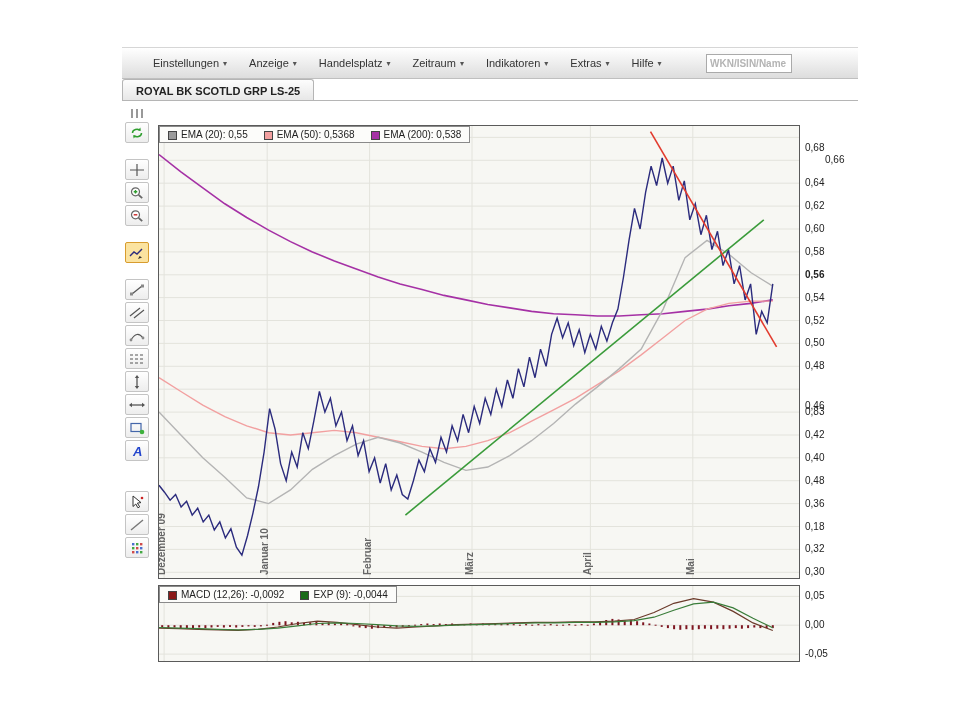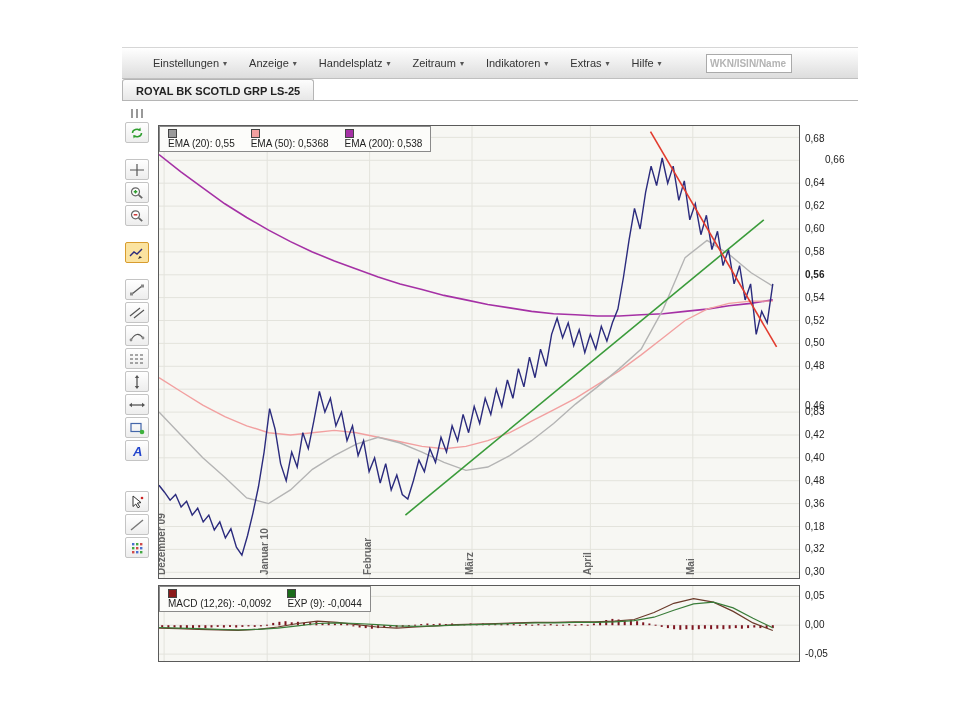--- a/index.html
+++ b/index.html
@@ -26,21 +26,21 @@
   .tool-btn{width:24px;height:21px;border:1px solid #c4c4c4;background:linear-gradient(#ffffff,#ededed);
     border-radius:2px;margin:1px 0;display:flex;align-items:center;justify-content:center;cursor:pointer;padding:0;line-height:0;}
   .tool-btn.selected{background:#fbe3a0;border-color:#d89c2e;}
   .tool-gap{height:14px;}
   
   .plot{position:absolute;left:158px;top:125px;width:640px;height:452px;border:1px solid #5a5a5a;
     background:#f7f7f3;overflow:hidden;}
   .plot svg,.macd-plot svg{position:absolute;left:0;top:0;}
   .legend-box{position:absolute;left:0;top:0;display:inline-flex;align-items:center;gap:16px;
     padding:2px 8px;background:#fcfcfa;border:1px solid #8a8a8a;font-size:10px;color:#222;z-index:5;white-space:nowrap;}
-  .legend-item{display:inline-flex;align-items:flex-start;flex-direction:column;}
+  .legend-item{display:inline-flex;align-items:flex-end;}
   .swatch{width:7px;height:7px;border:1px solid #444;display:inline-block;margin-right:4px;}
   .y-axis{position:absolute;left:801px;top:125px;width:40px;height:460px;}
   .macd-y-axis{position:absolute;left:801px;top:585px;width:40px;height:80px;}
   .y-tick{position:absolute;left:4px;font-size:10px;color:#222;}
   .month-label{position:absolute;bottom:3px;font-size:10px;font-weight:bold;color:#666;
     transform-origin:0 100%;transform:rotate(-90deg);white-space:nowrap;z-index:3;}
   .macd-plot{position:absolute;left:158px;top:585px;width:640px;height:75px;border:1px solid #5a5a5a;
     background:#f7f7f3;overflow:hidden;}
 </style>
 </head>
@@ -254,21 +254,21 @@
       </span>
   </div>
 <div class="month-label" style="left: 8.12px;">Dezember 09</div>
     <div class="month-label" style="left: 111.16px;">Januar 10</div>
     <div class="month-label" style="left: 213.56px;">Februar</div>
     <div class="month-label" style="left: 315.96px;">März</div>
     <div class="month-label" style="left: 434.36px;">April</div>
     <div class="month-label" style="left: 536.76px;">Mai</div>
   </div>
 <div class="y-axis">
-    <div class="y-tick" style="top: 8px;">0,68</div>
+    <div class="y-tick" style="top: 17px;">0,68</div>
     <div class="y-tick" style="top: 29.3291px; margin-left: 20px;">0,66</div>
     <div class="y-tick" style="top: 52.2152px;">0,64</div>
     <div class="y-tick" style="top: 75.1013px;">0,62</div>
     <div class="y-tick" style="top: 97.9873px;">0,60</div>
     <div class="y-tick" style="top: 120.873px;">0,58</div>
     <div class="y-tick" style="top: 143.759px; font-weight: bold;">0,56</div>
     <div class="y-tick" style="top: 166.646px;">0,54</div>
     <div class="y-tick" style="top: 189.532px;">0,52</div>
     <div class="y-tick" style="top: 212.418px;">0,50</div>
     <div class="y-tick" style="top: 235.304px;">0,48</div>

